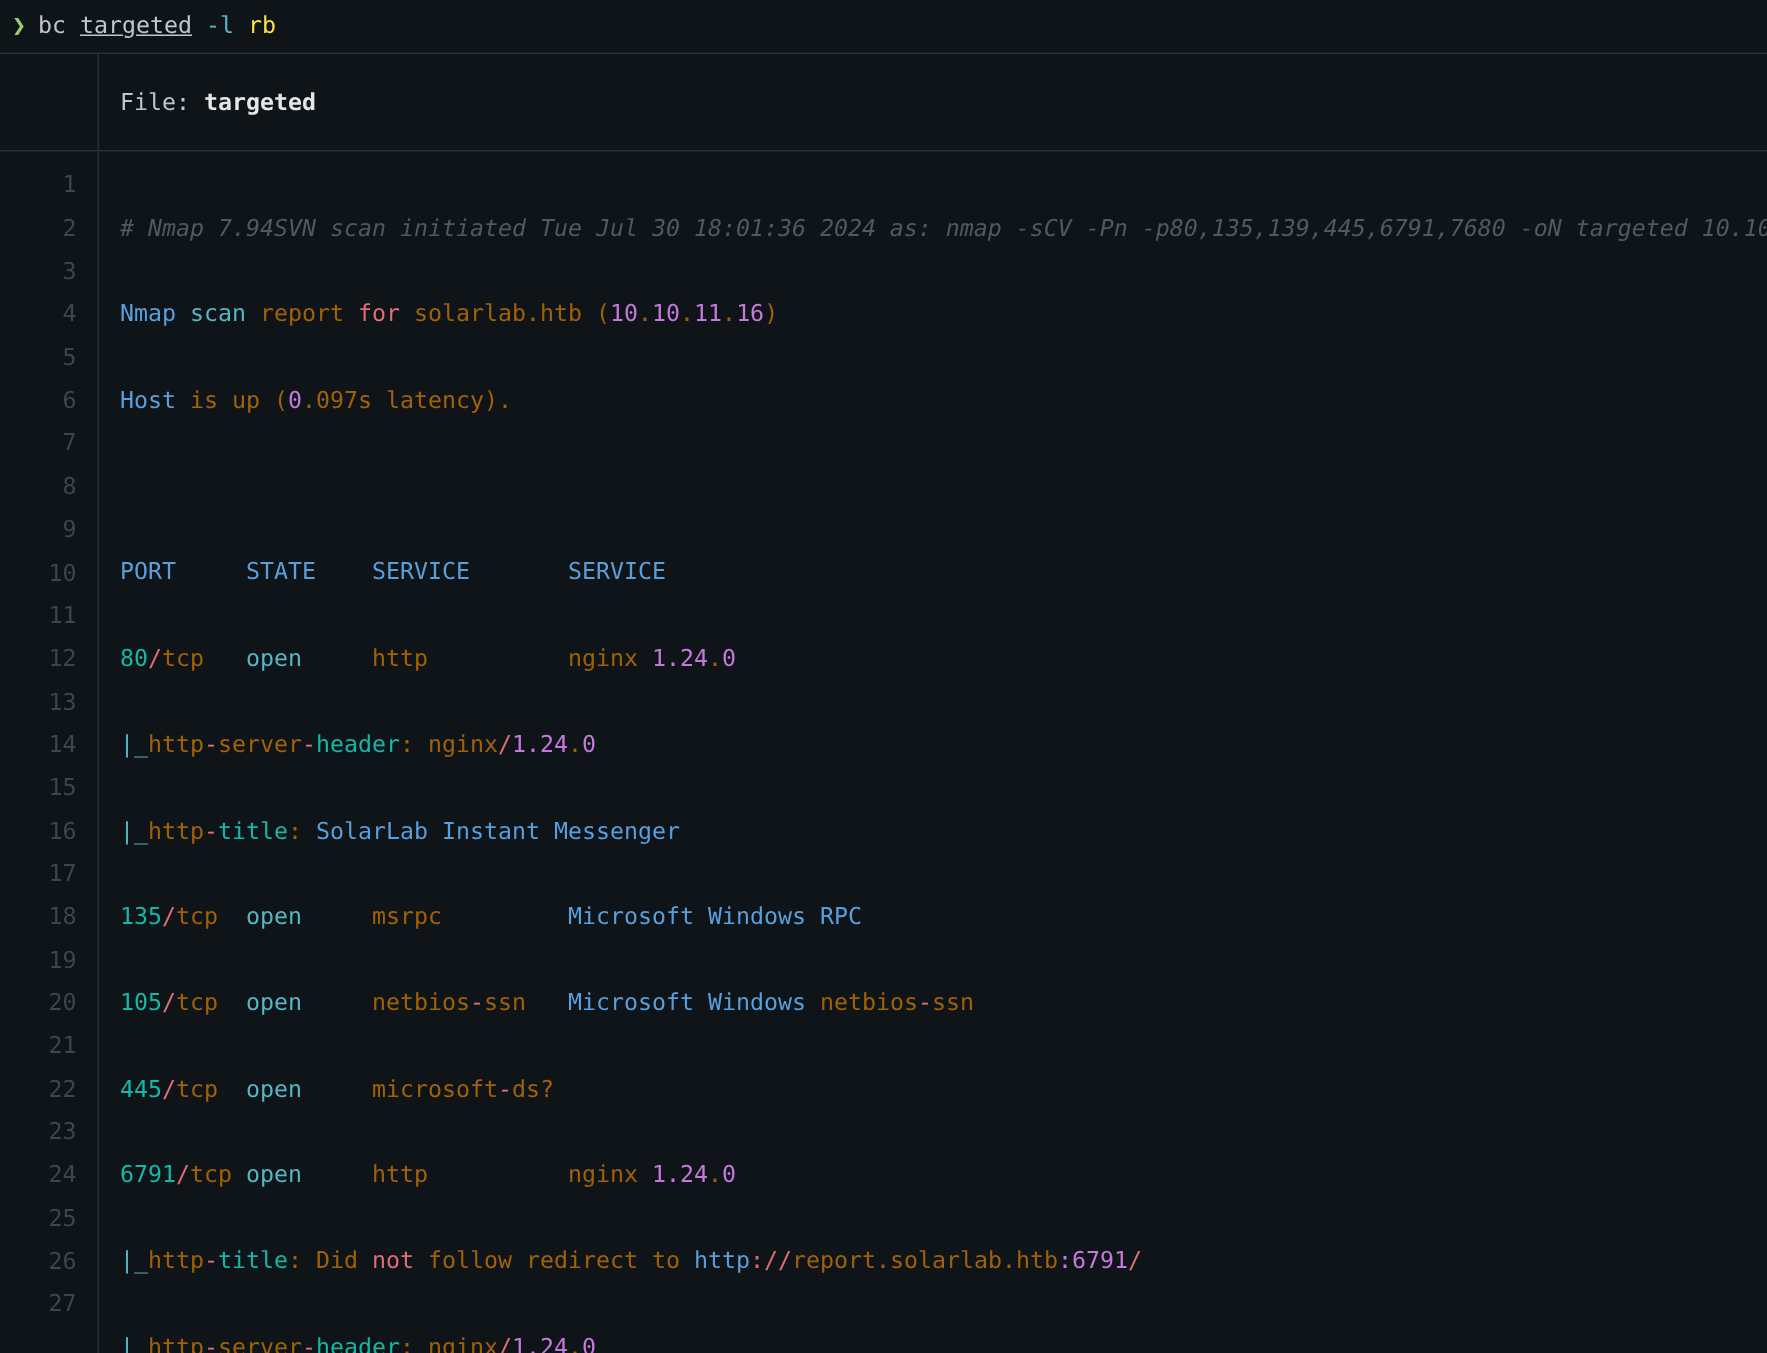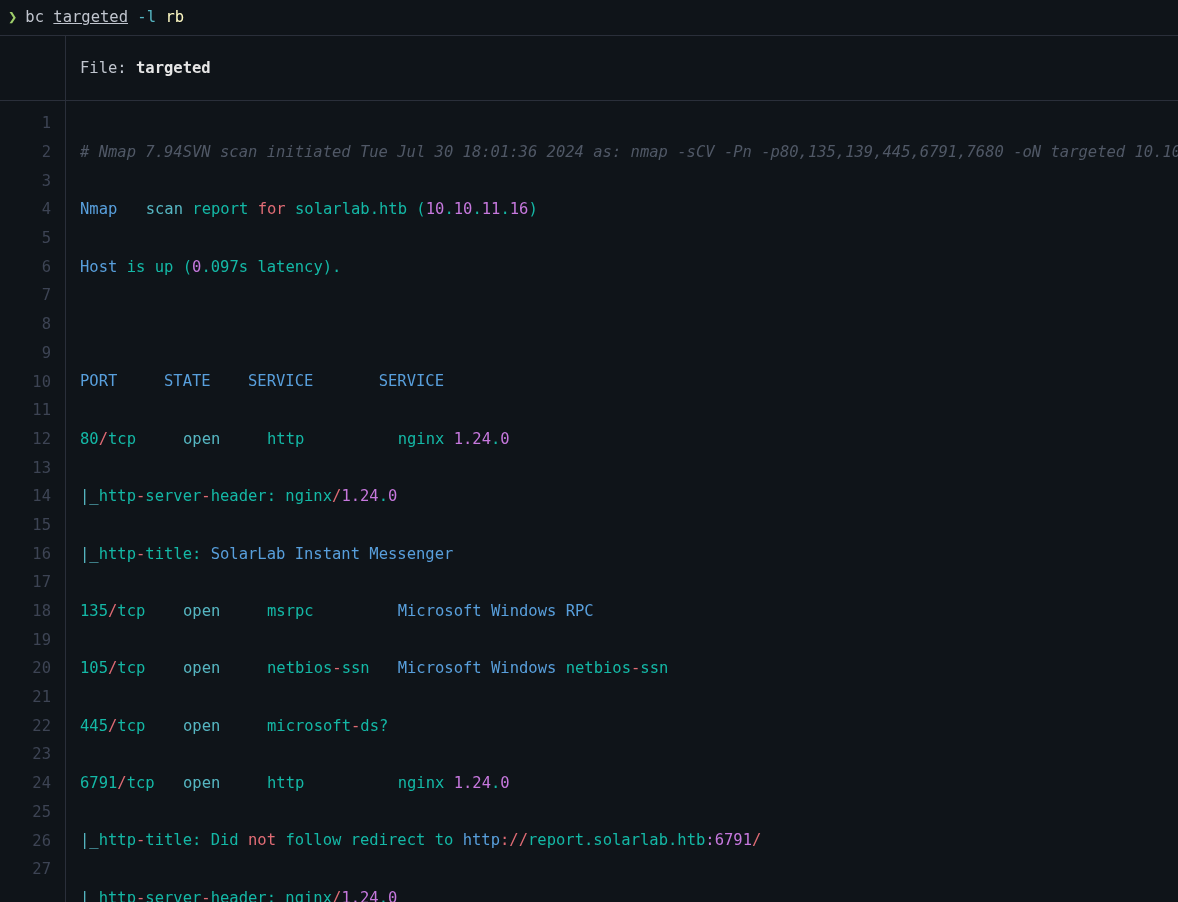--- a/index.html
+++ b/index.html
@@ -16,21 +16,21 @@
   .prompt-bar {
     padding: 3px 8px;
     display: flex;
     align-items: baseline;
     gap: 8px;
   }
   .prompt-symbol { color: #9ece6a; font-weight: bold; }
   .cmd-bc   { color: #c0c5ce; }
   .cmd-u    { text-decoration: underline; color: #c0c5ce; }
   .flag     { color: #56b6c2; }
-  .cmd-arg  { color: #fef9c3; }
+  .cmd-arg  { color: #fde047; }
 
   .file-header {
     border-top: 1px solid #2a2f3a;
     border-bottom: 1px solid #2a2f3a;
     display: flex;
   }
   .file-header .gutter-cell {
     width: 66px;
     flex: 0 0 66px;
     border-right: 1px solid #2a2f3a;
@@ -55,25 +55,25 @@
   .content {
     padding: 8px 14px;
     white-space: pre;
     flex: 1;
   }
   .content .row { height: 28.7px; }
 
   
   .c-comment { color: #505866; font-style: italic; }
   .c-blue    { color: #589fdc; }     
-  .c-cyan    { color: #56b6c2; margin-left: 19px; }     
+  .c-cyan    { color: #56b6c2; }     
   .c-red     { color: #e06c75; margin-top: 20px; }     
   .c-yellow  { color: #14b8a6; }     
   .c-magenta { color: #c678dd; }     
-  .c-white   { color: #14b8a6; }
+  .c-white   { color: #a16207; }
   .c-pipe    { color: #56b6c2; }
 </style>
 </head>
 <body>
 
 <div class="prompt-bar">
   <span class="prompt-symbol">❯</span>
   <span>
     <span class="cmd-bc">bc</span>
     <span class="cmd-u">targeted</span>

